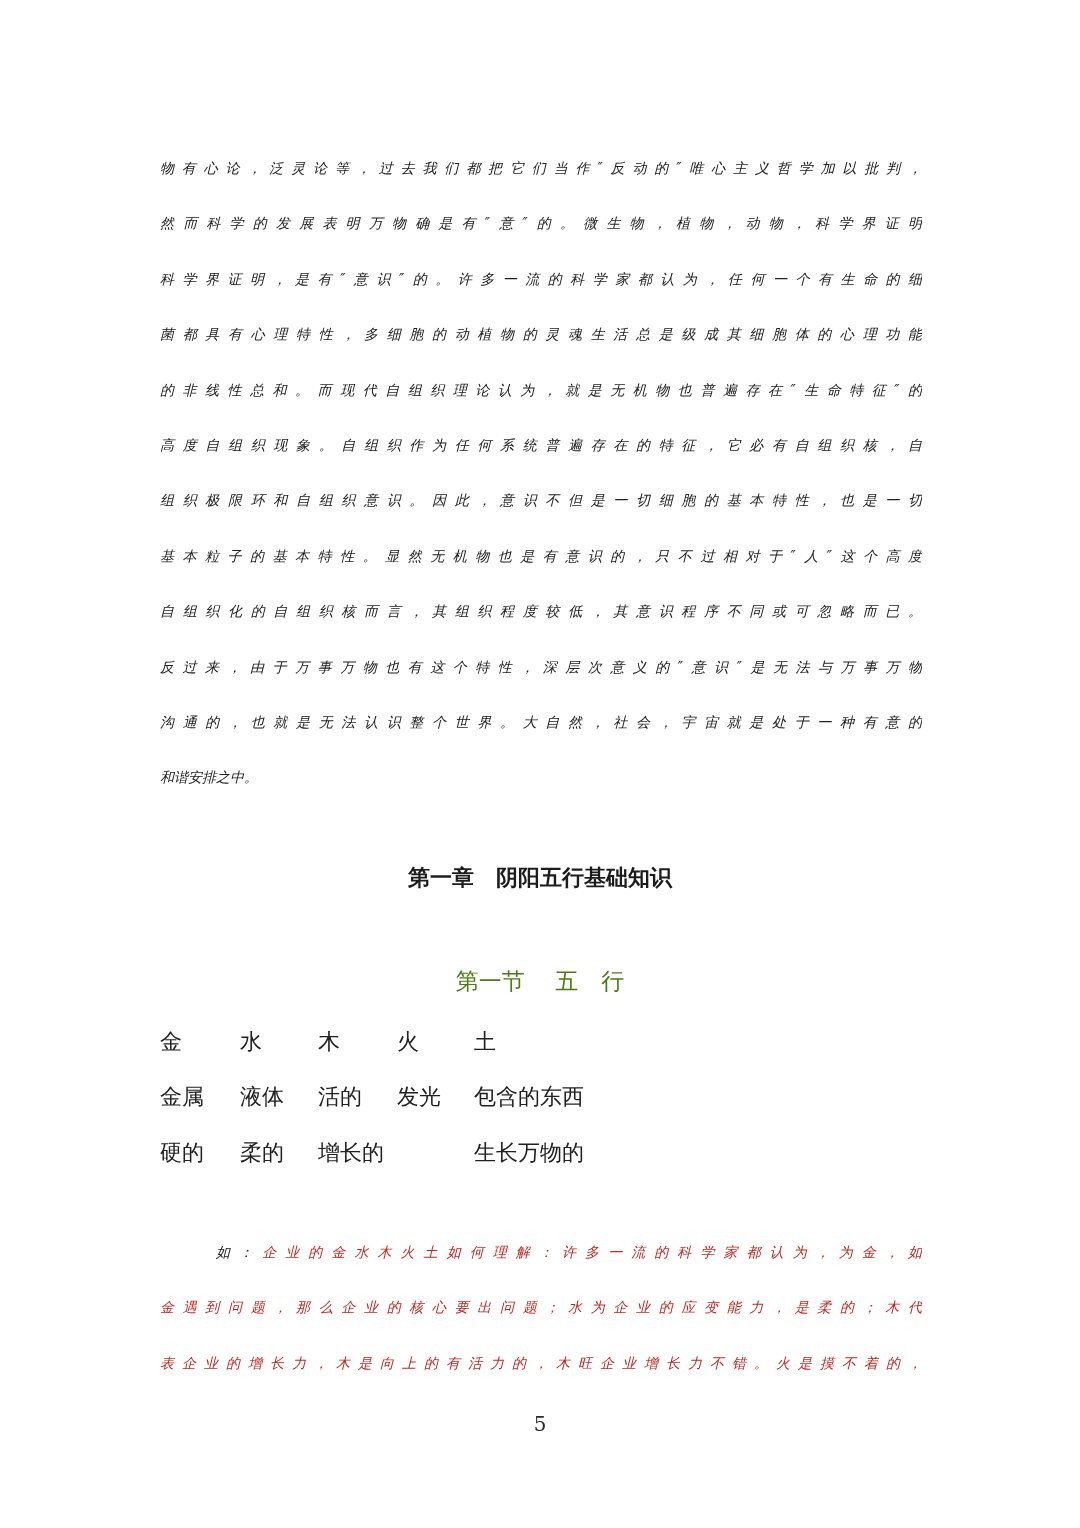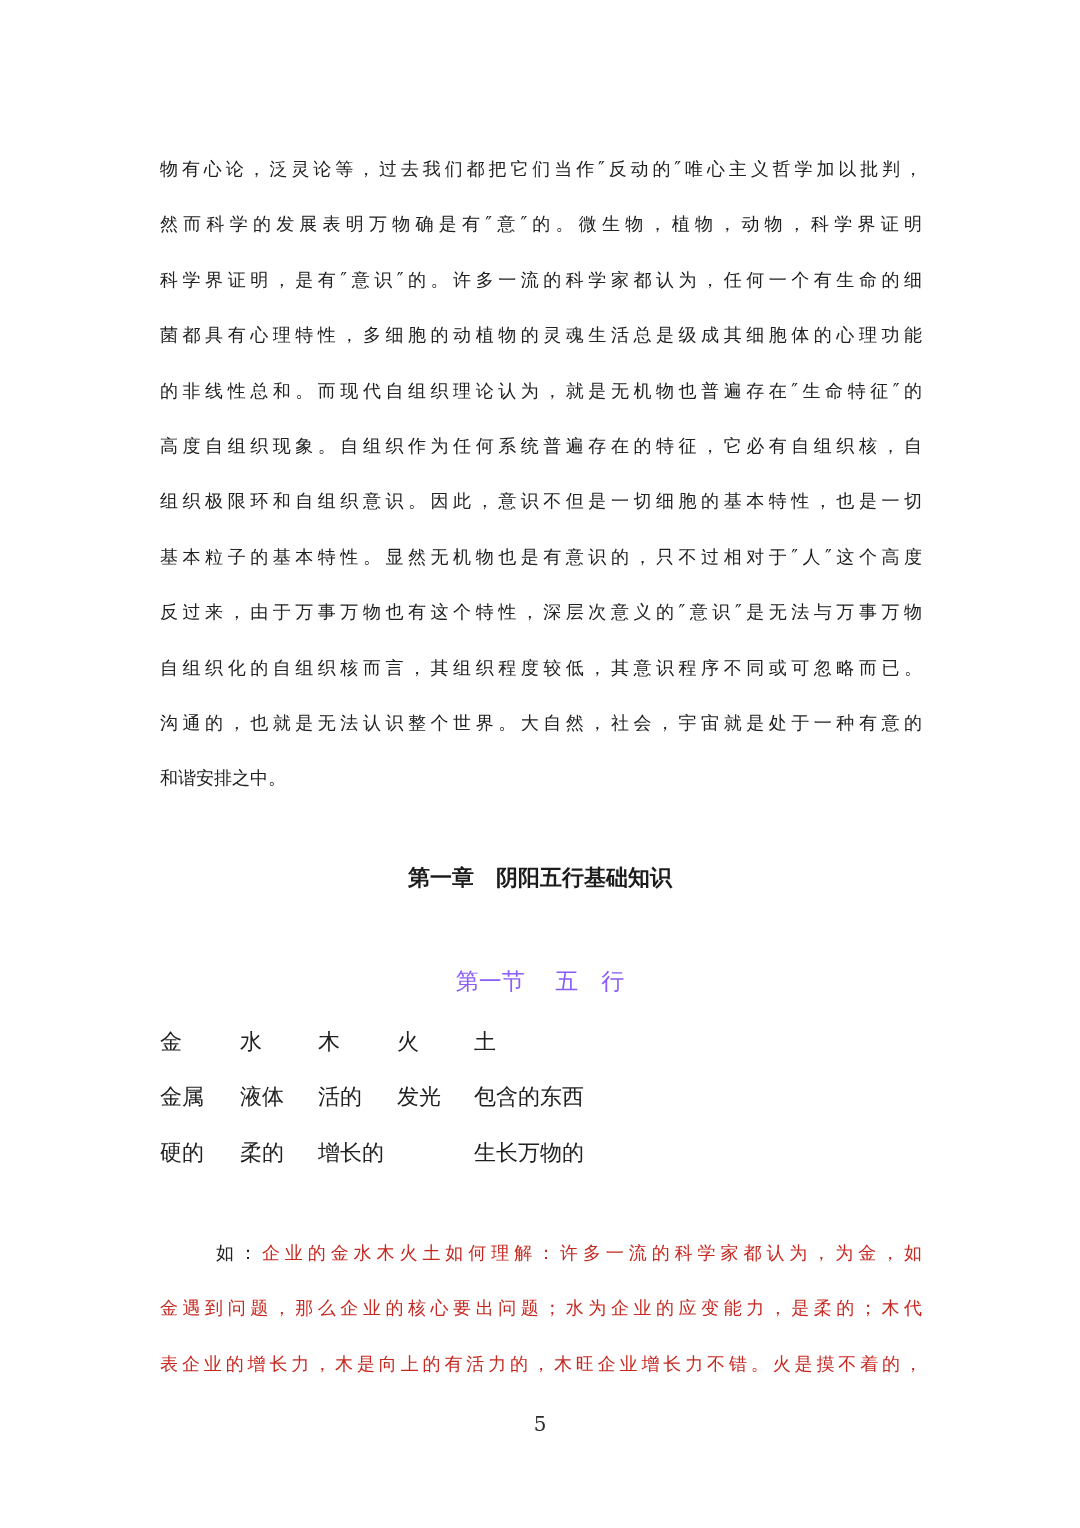--- a/index.html
+++ b/index.html
@@ -8,36 +8,37 @@
     width:1080px;height:1528px;
     margin:0 auto;
     background:#ffffff;
     font-family:"DejaVu Serif","Liberation Serif",serif;
     color:#212121;
     overflow:hidden;
   }
   .para{position:absolute;left:160px;right:158px;top:141px;}
   .bl{
     height:55.4px;line-height:55.4px;
-    font-size:18px;
+    font-size:14px;
     white-space:nowrap;
     overflow:hidden;
+    font-style:italic;
   }
   .j{text-align:justify;text-align-last:justify;}
   .chapter{
     position:absolute;top:850px;left:0;right:0;
     height:55px;line-height:55px;
     margin:0;text-align:center;
     font-size:22px;font-weight:bold;color:#1c1c1c;
   }
   .section{
     position:absolute;top:954px;left:0;right:0;
     height:55px;line-height:55px;
     margin:0;text-align:center;
-    font-size:23px;font-weight:normal;color:#8b5cf6;
+    font-size:23px;font-weight:normal;color:#4d7c0f;
   }
   .ftable{position:absolute;left:160px;right:158px;top:1014px;}
   .trow{
     display:grid;
     grid-template-columns:80px 78px 79px 77px 1fr;
     height:55.4px;line-height:55.4px;
     font-size:22px;
   }
   .tcell{overflow:hidden;white-space:nowrap;}
   .rednote{position:absolute;left:160px;right:158px;top:1225px;}
@@ -57,22 +58,22 @@
 
   <div class="para">
     <div class="bl j">物有心论，泛灵论等，过去我们都把它们当作″反动的″唯心主义哲学加以批判，</div>
     <div class="bl j">然而科学的发展表明万物确是有″意″的。微生物，植物，动物，科学界证明</div>
     <div class="bl j">科学界证明，是有″意识″的。许多一流的科学家都认为，任何一个有生命的细</div>
     <div class="bl j">菌都具有心理特性，多细胞的动植物的灵魂生活总是级成其细胞体的心理功能</div>
     <div class="bl j">的非线性总和。而现代自组织理论认为，就是无机物也普遍存在″生命特征″的</div>
     <div class="bl j">高度自组织现象。自组织作为任何系统普遍存在的特征，它必有自组织核，自</div>
     <div class="bl j">组织极限环和自组织意识。因此，意识不但是一切细胞的基本特性，也是一切</div>
     <div class="bl j">基本粒子的基本特性。显然无机物也是有意识的，只不过相对于″人″这个高度</div>
+    <div class="bl j">自组织化的自组织核而言，其组织程度较低，其意识程序不同或可忽略而已。</div>
     <div class="bl j">反过来，由于万事万物也有这个特性，深层次意义的″意识″是无法与万事万物</div>
-    <div class="bl j">自组织化的自组织核而言，其组织程度较低，其意识程序不同或可忽略而已。</div>
     <div class="bl j">沟通的，也就是无法认识整个世界。大自然，社会，宇宙就是处于一种有意的</div>
     <div class="bl">和谐安排之中。</div>
   </div>
 
   <h1 class="chapter">第一章　阴阳五行基础知识</h1>
 
   <h2 class="section">第一节　 五　行</h2>
 
   <div class="ftable">
     <div class="trow">

